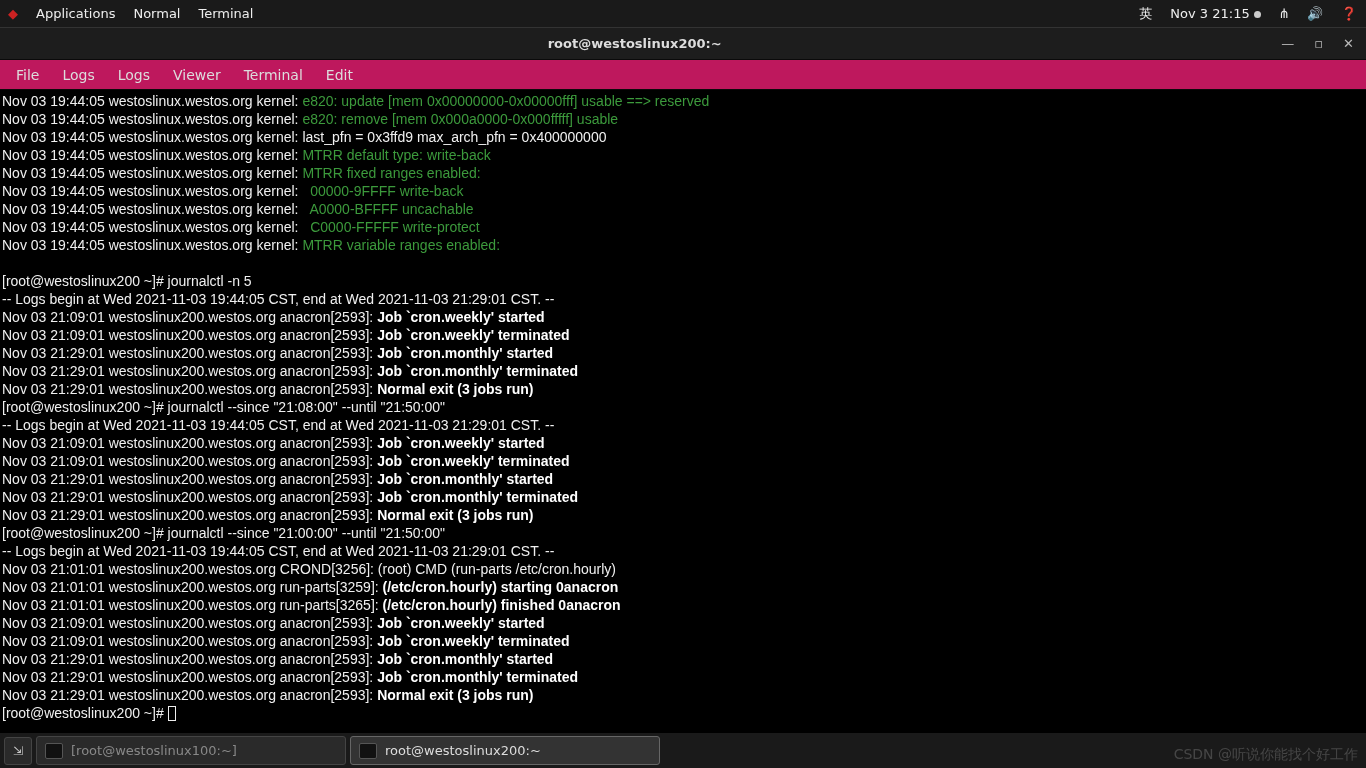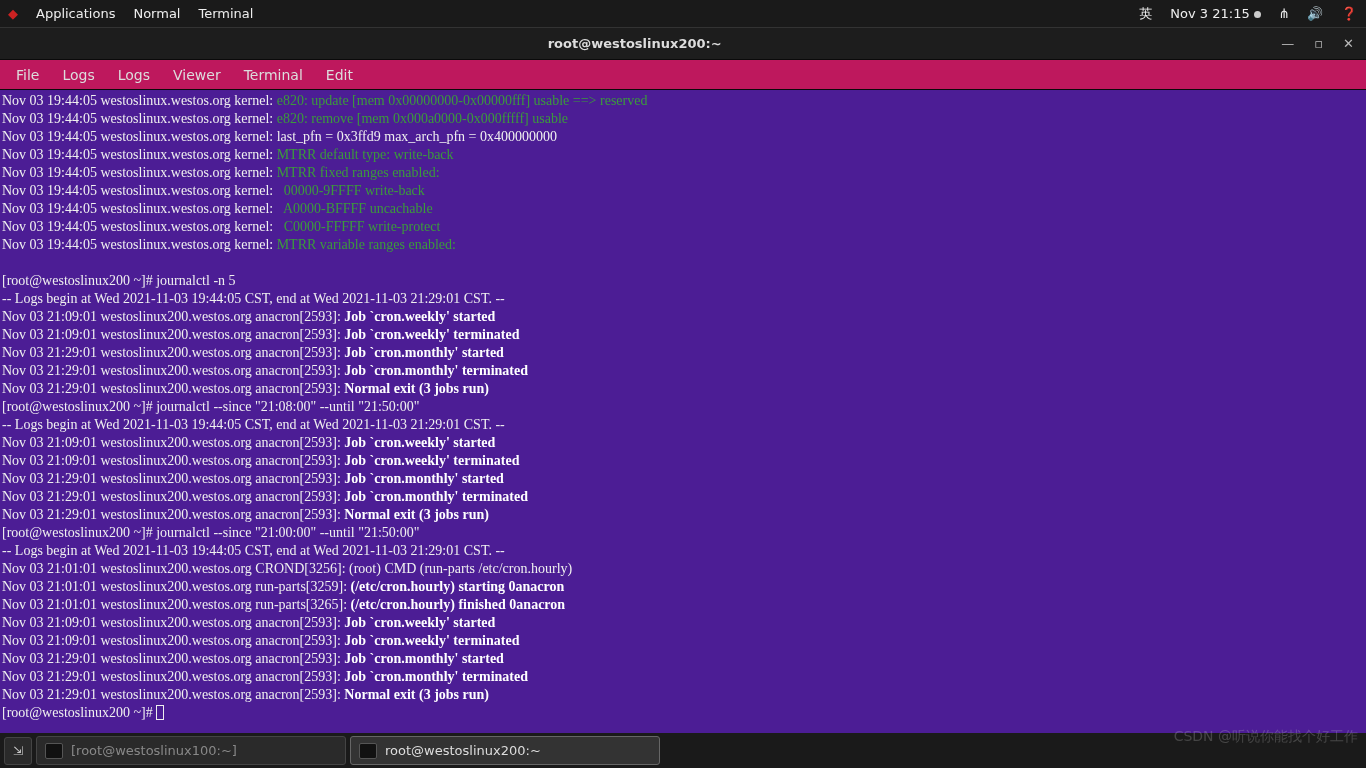--- a/index.html
+++ b/index.html
@@ -47,23 +47,23 @@
   align-items: center;
   gap: 3px;
   padding: 0 6px;
   font-size: 14px;
   color: #ddd;
   border-bottom: 1px solid #0a0a0a;
 }
 .menubar span { padding: 3px 10px; cursor: pointer; }
 
 .terminal {
-  background: #4c1d95;
+  background: #000000;
   color: #f0f0f0;
-  font-family: Liberation Serif, serif;
+  font-family: Liberation Sans, sans-serif;
   font-size: 14px;
   line-height: 18px;
   padding: 2px 2px;
   height: 643px;
   overflow: hidden;
   white-space: pre;
 }
 .kmsg { color: #3c9a3c; }
 .bold { font-weight: 700; color: #fff; }
 .cursor {
@@ -116,21 +116,21 @@
   width: 18px;
   height: 16px;
   background: #111;
   border: 1px solid #555;
   border-radius: 2px;
   display: inline-block;
 }
 .watermark {
   position: absolute;
   right: 8px;
-  bottom: 22px;
+  bottom: 4px;
   color: rgba(200,200,200,0.25);
   font-size: 14px;
 }
 </style>
 </head>
 <body>
 
 <div class="topbar">
   <div class="topbar-left">
     <span class="logo">◆</span>

